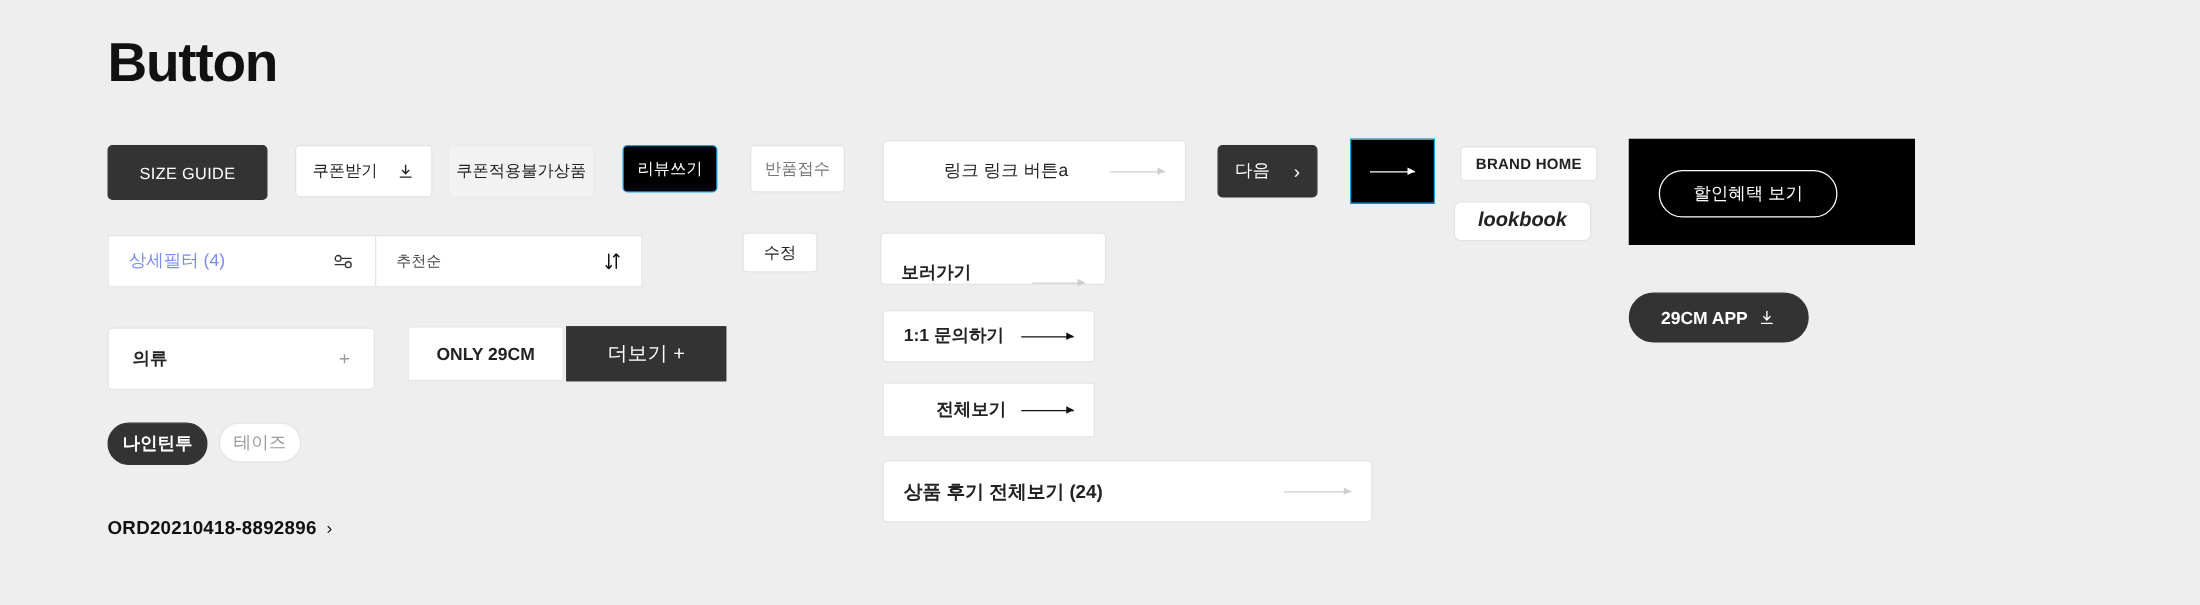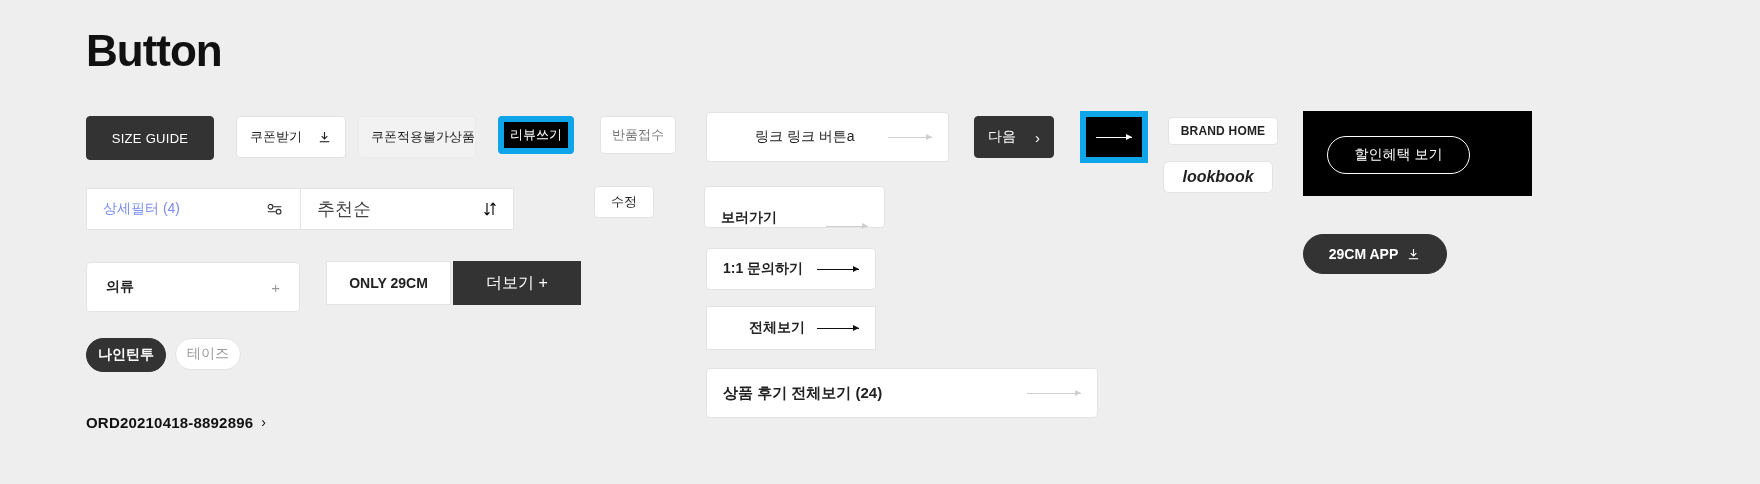--- a/index.html
+++ b/index.html
@@ -27,21 +27,21 @@
     white-space:nowrap;
     cursor:pointer;
     user-select:none;
   }
   .ctr  { justify-content:center; }
   .btwn { justify-content:space-between; }
 
   .white   { background:#ffffff; color:#222; border:1px solid #e3e3e3; }
   .lgray   { background:#f2f2f2; color:#222; border:1px solid #eaeaea; }
   .dark    { background:#333333; color:#ffffff; border:1px solid #333333; }
-  .black   { background:#000000; color:#ffffff; border:6px solid #0ea5e9; }
+  .black   { background:#000000; color:#ffffff; border:1px solid #0ea5e9; }
   .plain   { background:transparent; border:none; }
 
   .r4  { border-radius:4px; }
   .r6  { border-radius:6px; }
   .pill{ border-radius:999px; }
 
   .bold { font-weight:bold; }
   .ital { font-style:italic; font-weight:bold; }
 
   .arrow-line {
@@ -77,21 +77,21 @@
   <div class="btn white btwn r4" style="left:236px; top:116px; width:110px; height:42px; padding:0 13px;">
     <span style="font-size:13px;">쿠폰받기</span>
     <span>
       <svg width="15" height="15" viewBox="0 0 16 16">
         <path d="M8 2v7M5 6.5l3 3 3-3" fill="none" stroke="#222" stroke-width="1.2"></path>
         <path d="M3 12.5h10" stroke="#222" stroke-width="1.2"></path>
       </svg>
     </span>
   </div>
 
-  <div class="btn lgray ctr r4" style="left:358px; top:116px; width:118px; height:42px; font-size:13px;justify-content:flex-end;">
+  <div class="btn lgray ctr r4" style="left:358px; top:116px; width:118px; height:42px; font-size:13px;">
     <span>쿠폰적용불가상품</span>
   </div>
 
   <div class="btn black ctr r4" style="left:498px; top:116px; width:76px; height:38px; font-size:13px;">
     <span>리뷰쓰기</span>
   </div>
 
   <div class="btn white ctr r4" style="left:600px; top:116px; width:76px; height:38px; font-size:13px; color:#777;">
     <span>반품접수</span>
   </div>
@@ -141,21 +141,21 @@
       <svg width="18" height="14" viewBox="0 0 20 14">
         <circle cx="5" cy="4.5" r="2.6" fill="none" stroke="#333" stroke-width="1.2"></circle>
         <path d="M8 4.5h9" stroke="#333" stroke-width="1.2"></path>
         <circle cx="14" cy="10" r="2.6" fill="none" stroke="#333" stroke-width="1.2"></circle>
         <path d="M2 10h9" stroke="#333" stroke-width="1.2"></path>
       </svg>
     </span>
   </div>
 
   <div class="btn white btwn" style="left:300px; top:188px; width:214px; height:42px; padding:0 16px;">
-    <span style="font-size:18px; color:#444;">추천순</span>
+    <span style="font-size:12px; color:#444;">추천순</span>
     <span>
       <svg width="14" height="16" viewBox="0 0 14 16">
         <path d="M4 2v12M4 14l-2.4-2.8M4 14l2.4-2.8" fill="none" stroke="#111" stroke-width="1.2"></path>
         <path d="M10 14V2M10 2L7.6 4.8M10 2l2.4 2.8" fill="none" stroke="#111" stroke-width="1.2"></path>
       </svg>
     </span>
   </div>
 
   <div class="btn white ctr r4" style="left:594px; top:186px; width:60px; height:32px; font-size:13px;">
     <span>수정</span>

